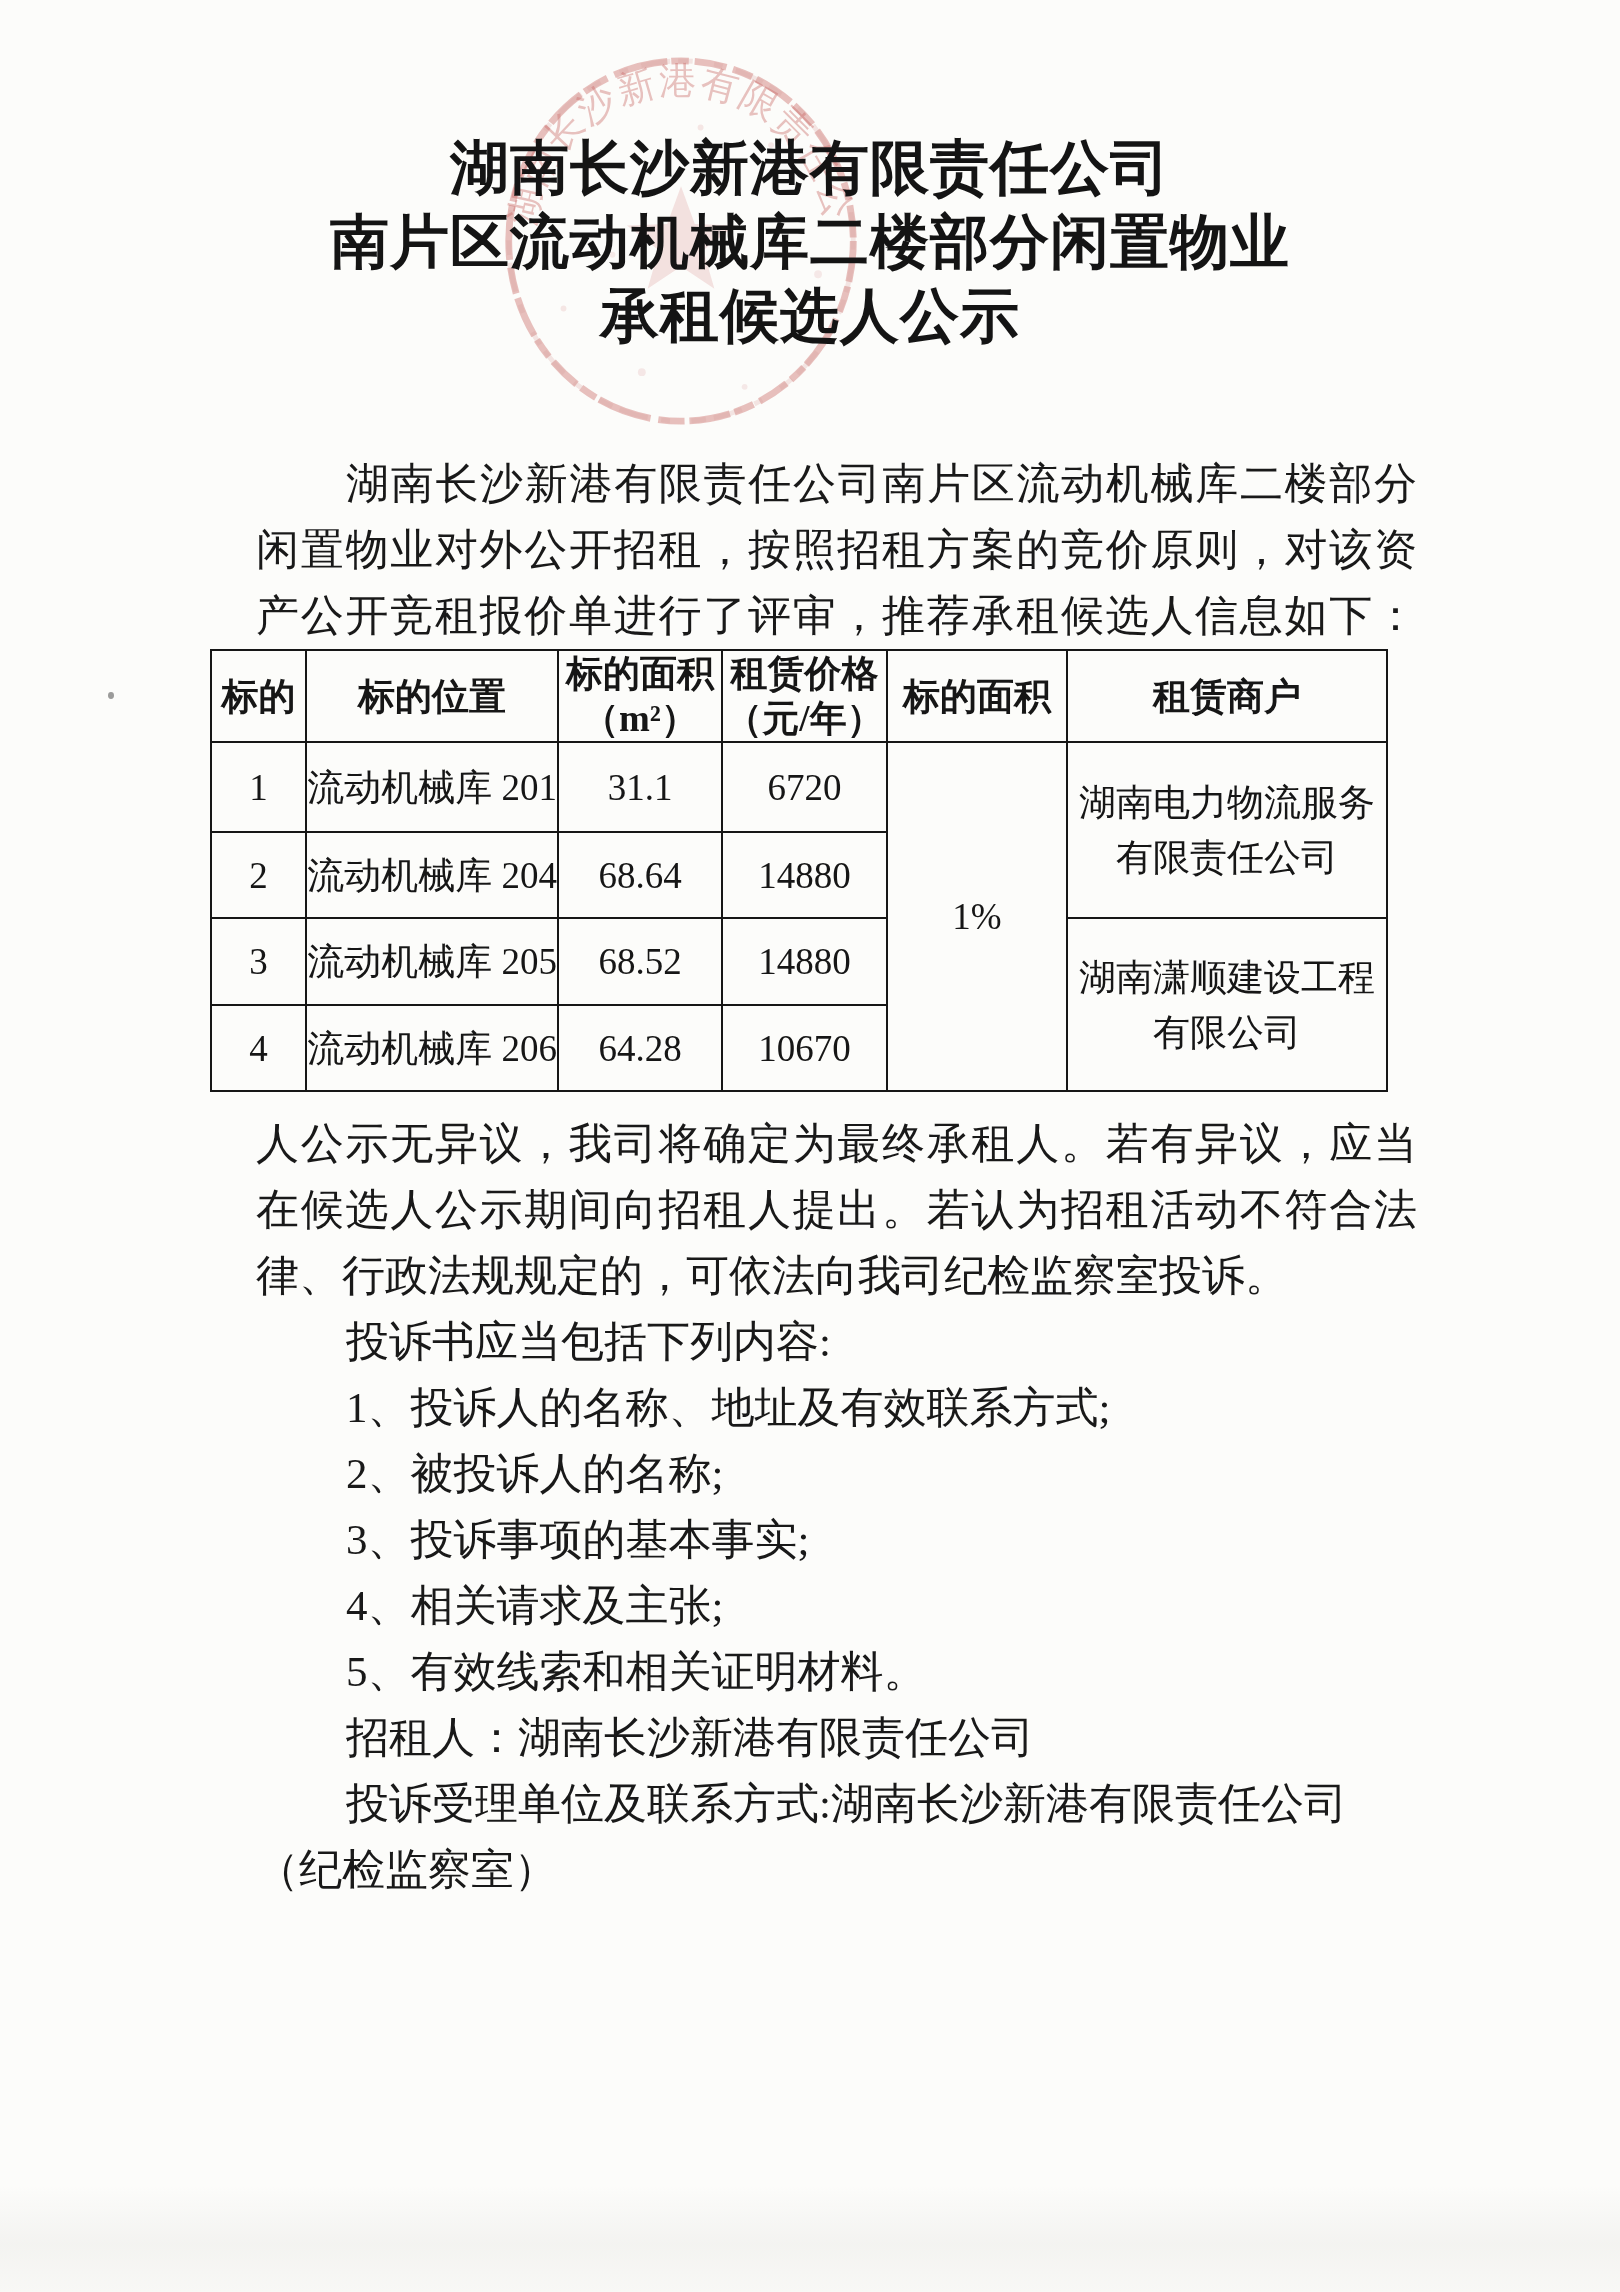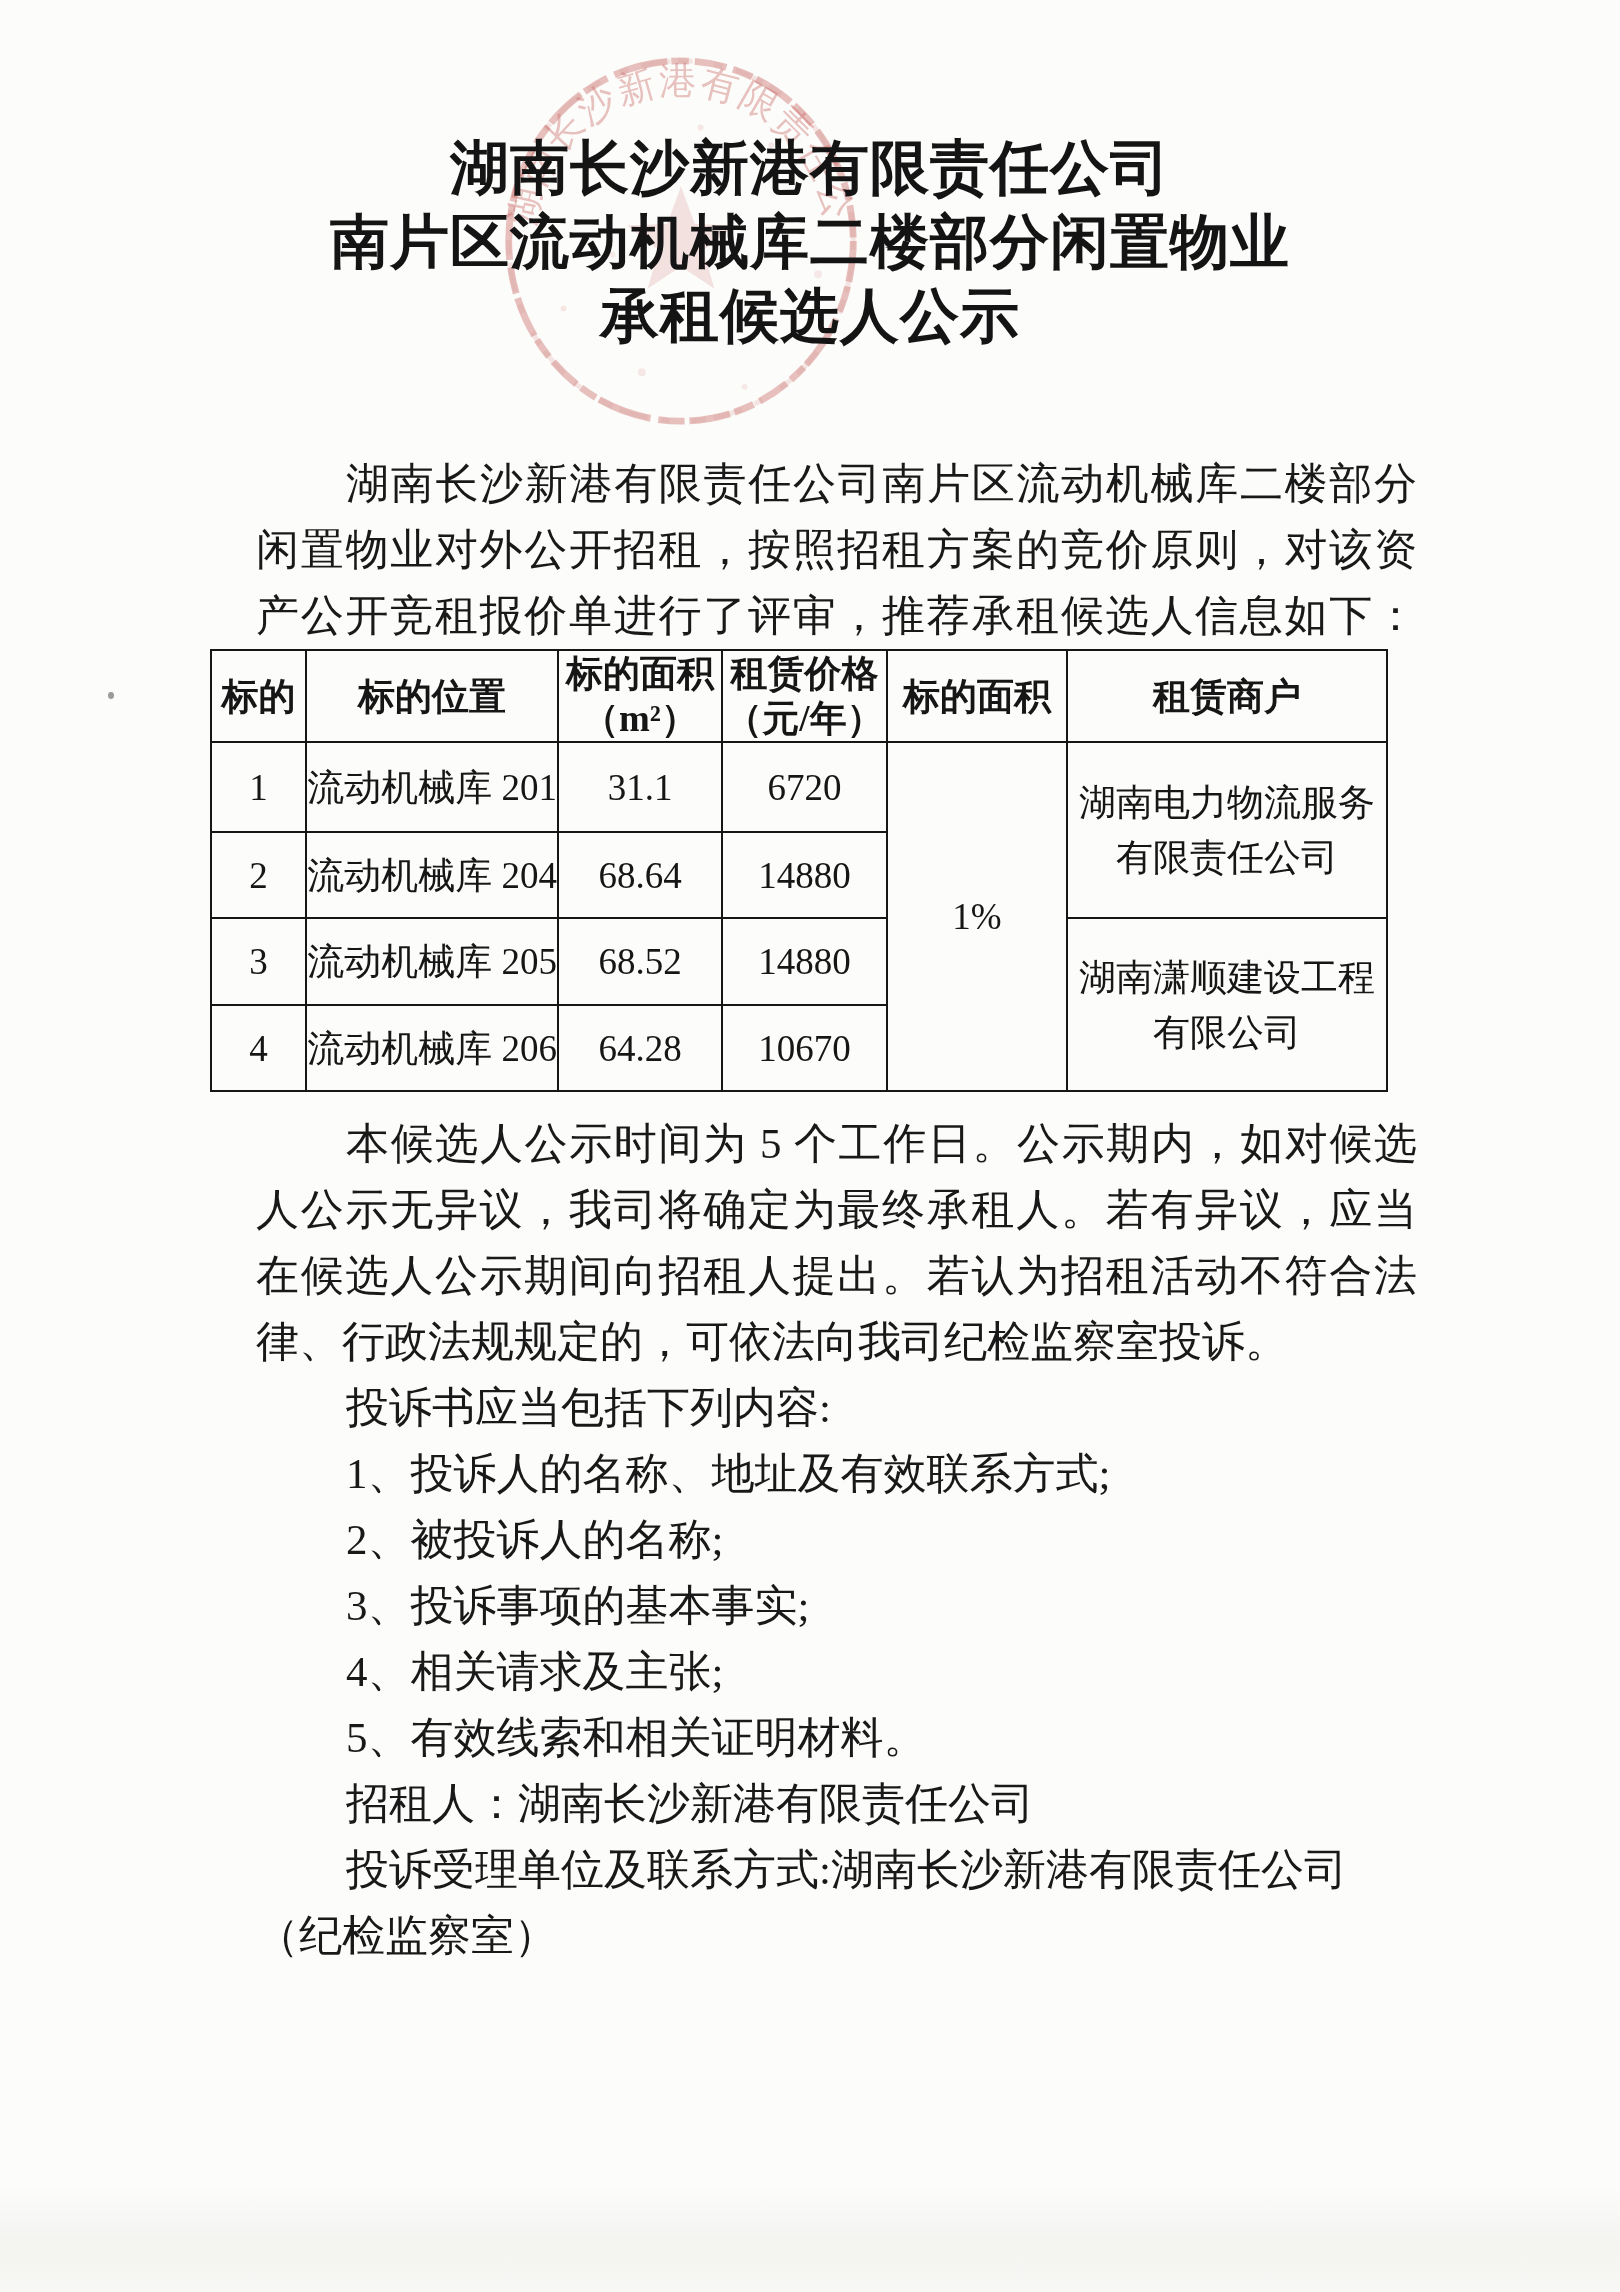--- a/index.html
+++ b/index.html
@@ -189,21 +189,20 @@
       <tr style="height:86px">
         <td>4</td>
         <td>流动机械库 206</td>
         <td>64.28</td>
         <td>10670</td>
       </tr>
     </tbody>
   </table>
 
   <div class="textblock" id="lower-block">
-    <div class="bline just indent">本候选人公示时间为 5 个工作日。公示期内，如对候选</div>
     <div class="bline just">人公示无异议，我司将确定为最终承租人。若有异议，应当</div>
     <div class="bline just">在候选人公示期间向招租人提出。若认为招租活动不符合法</div>
     <div class="bline">律、行政法规规定的，可依法向我司纪检监察室投诉。</div>
 
     <div class="bline indent">投诉书应当包括下列内容:</div>
     <div class="bline indent">1、投诉人的名称、地址及有效联系方式;</div>
     <div class="bline indent">2、被投诉人的名称;</div>
     <div class="bline indent">3、投诉事项的基本事实;</div>
     <div class="bline indent">4、相关请求及主张;</div>
     <div class="bline indent">5、有效线索和相关证明材料。</div>

